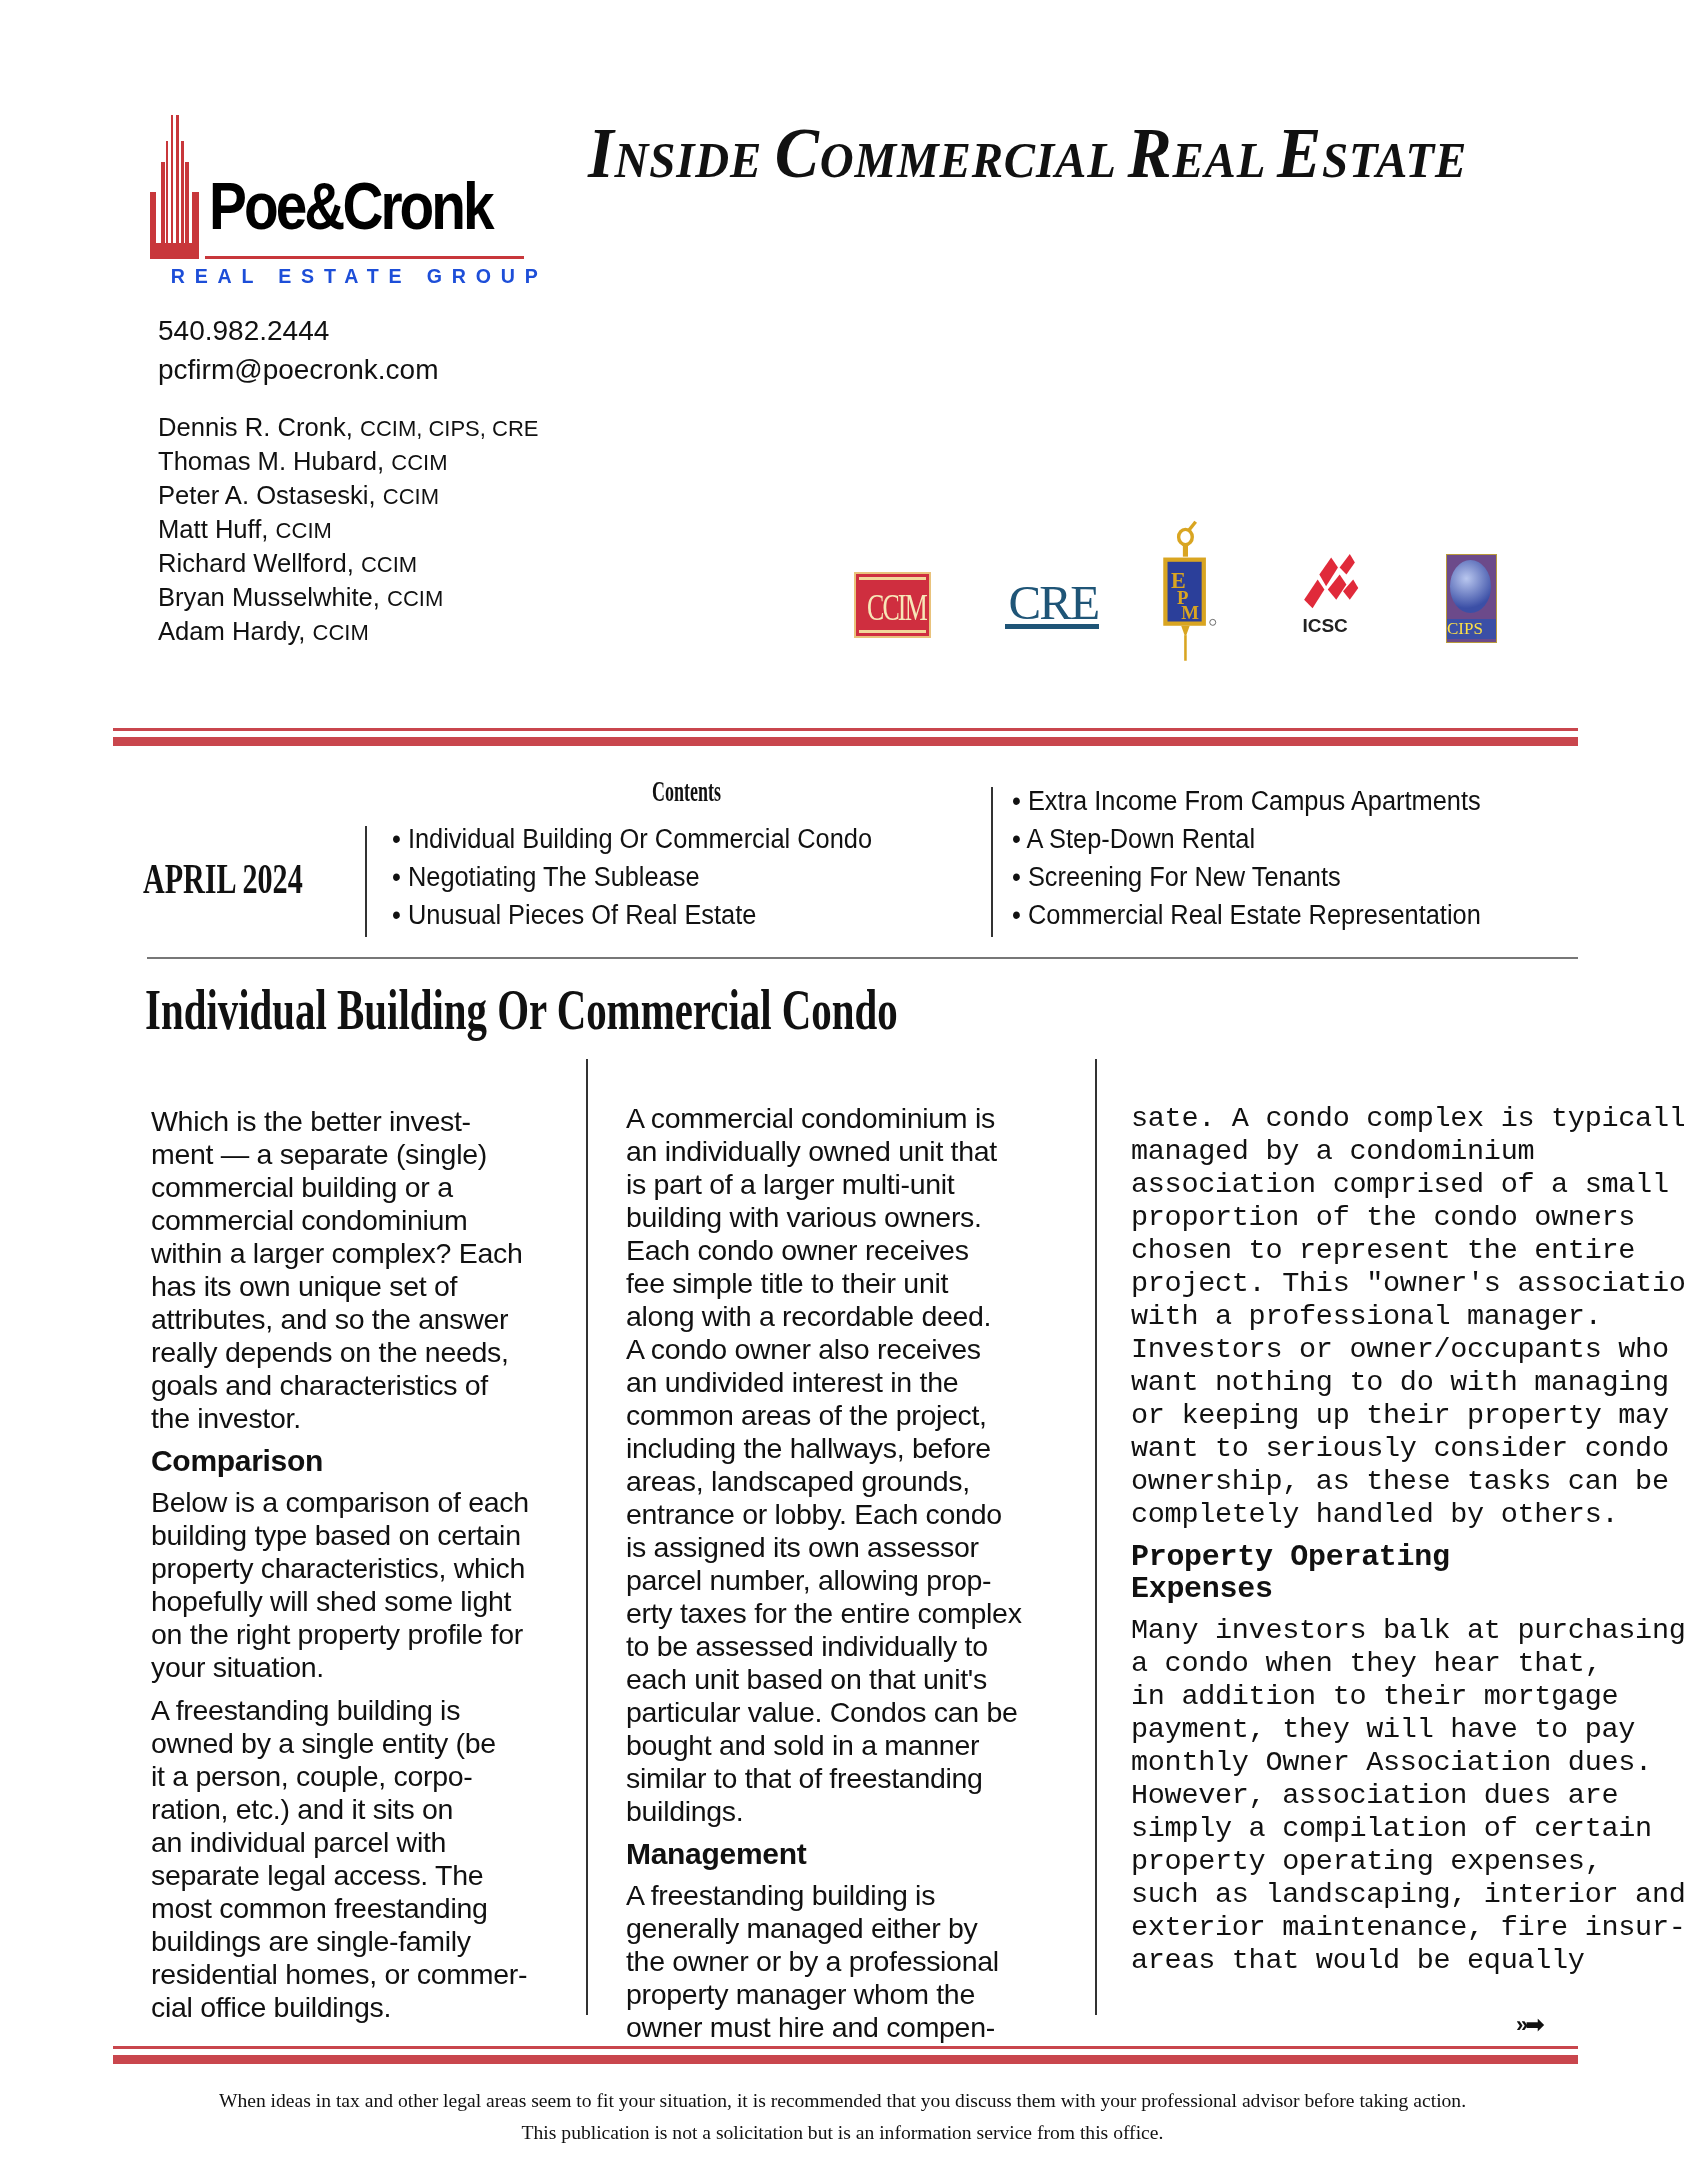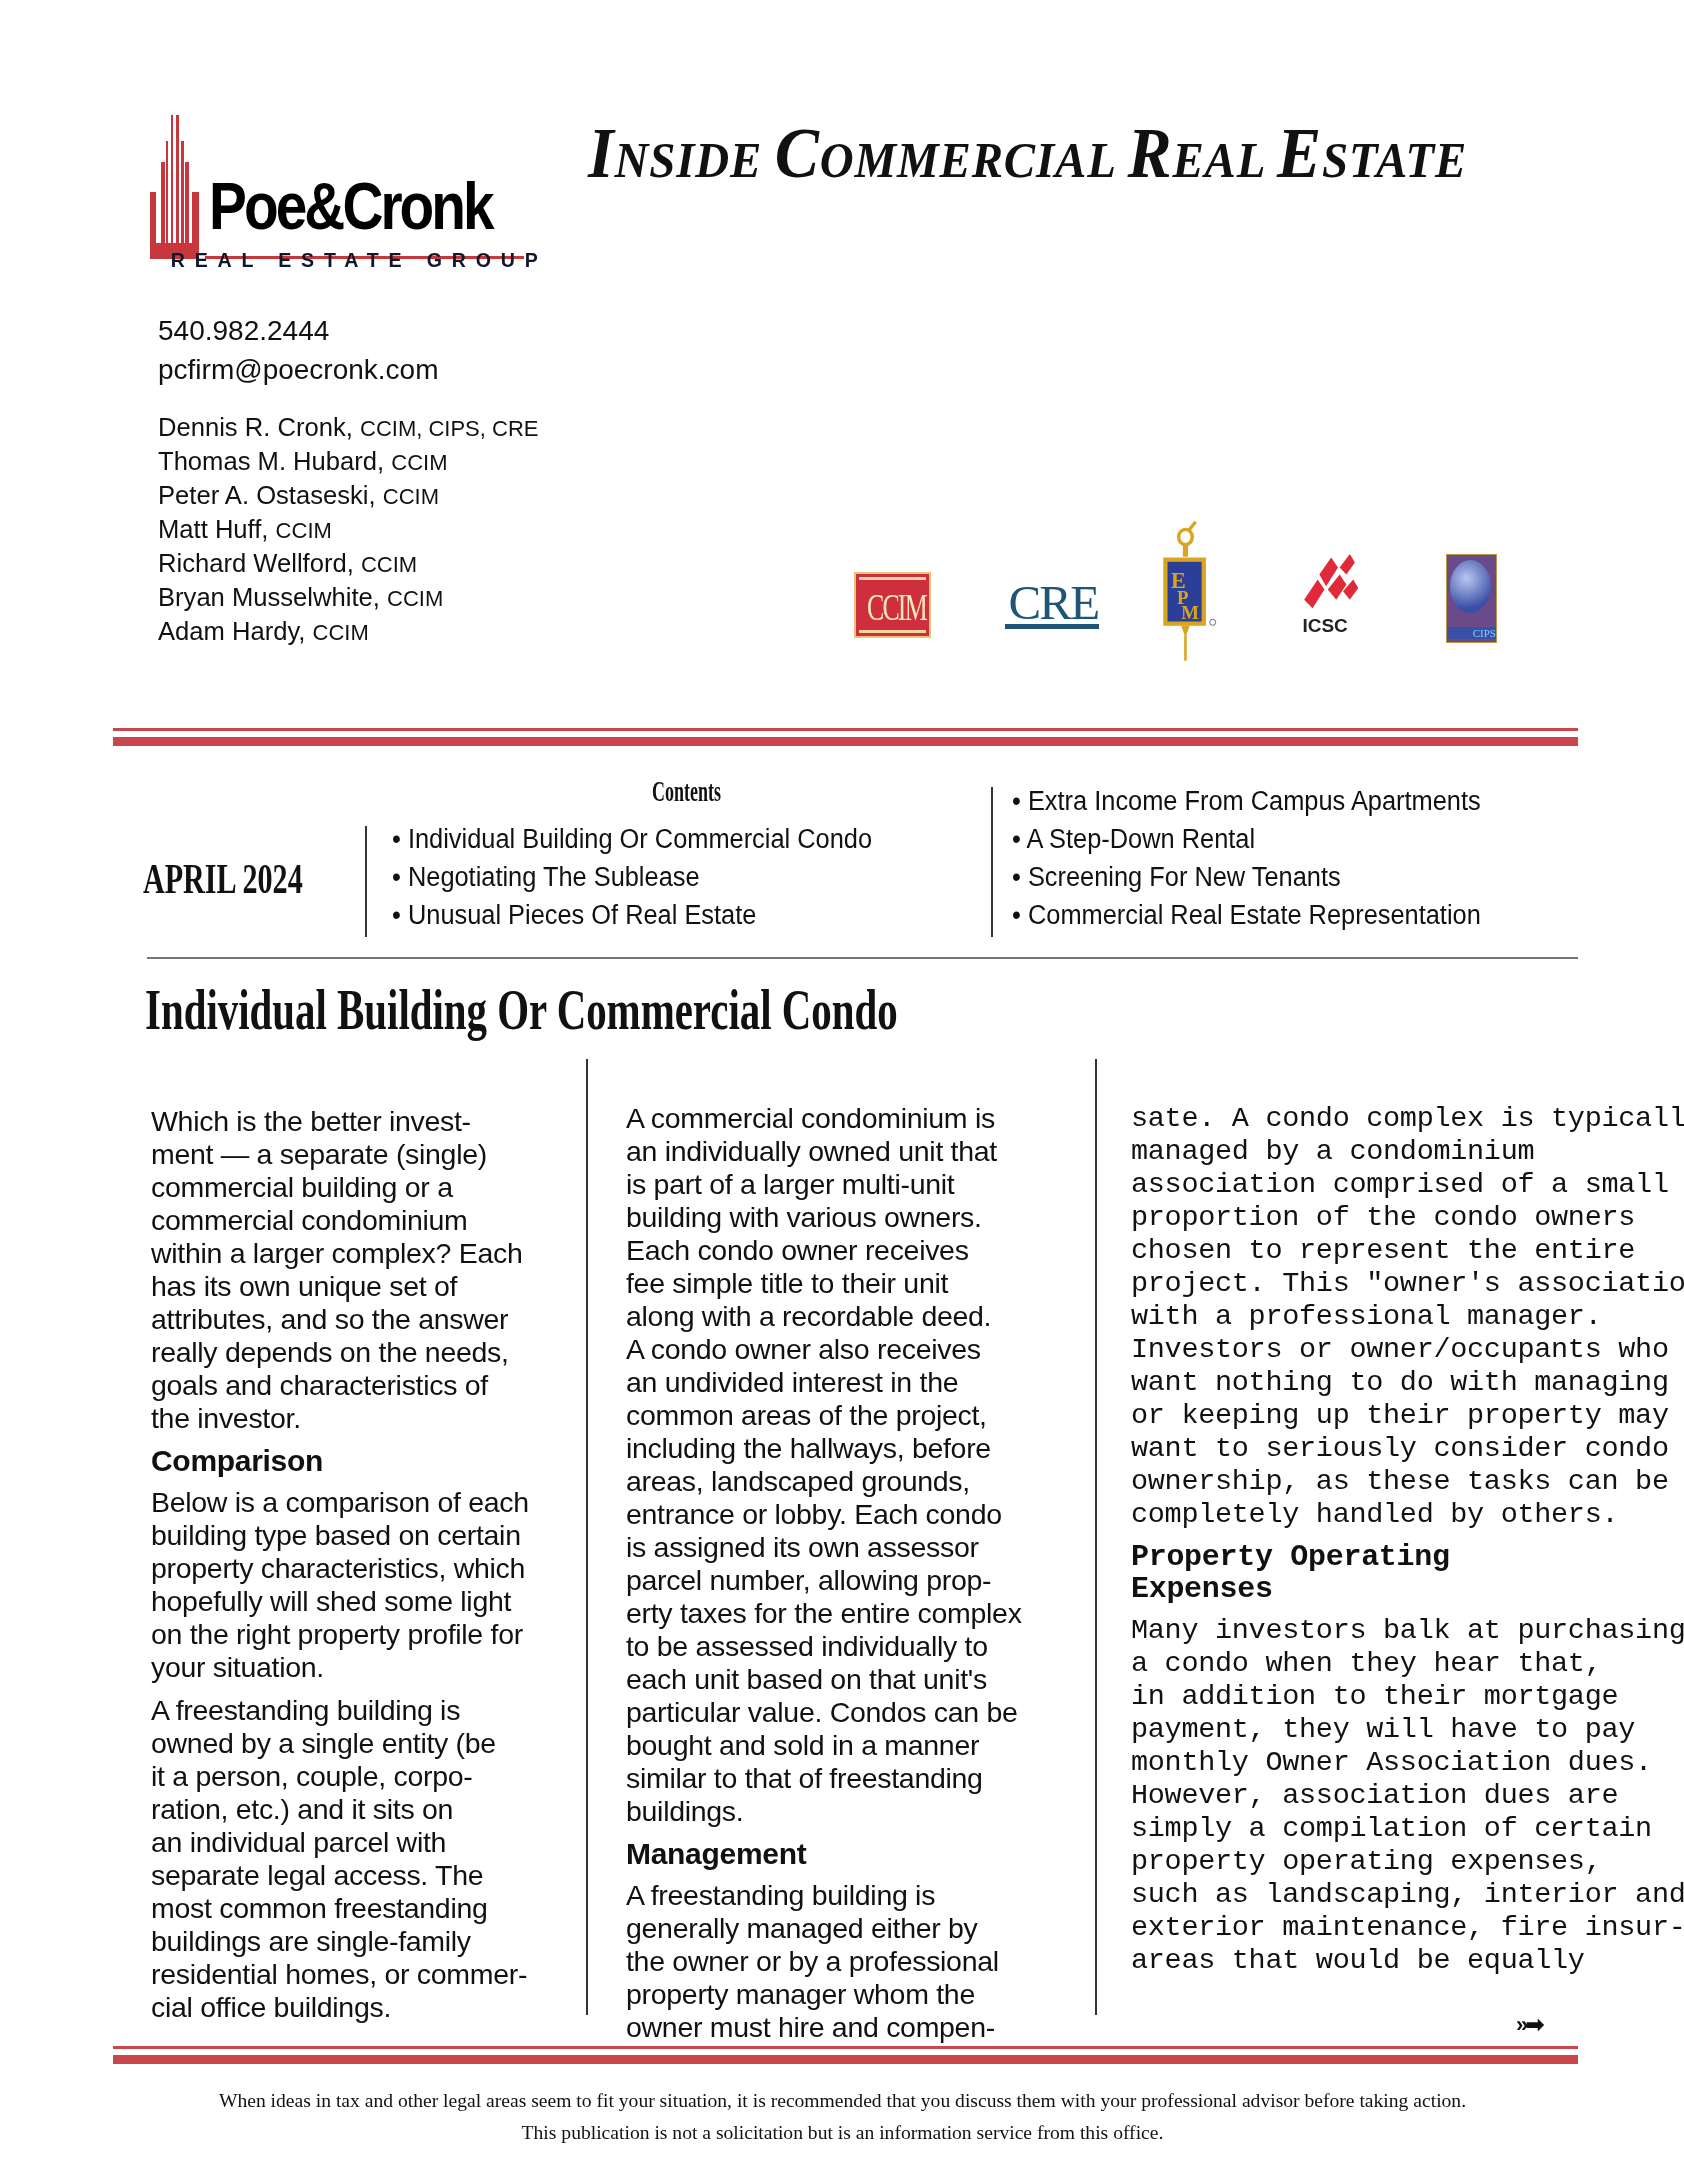--- a/index.html
+++ b/index.html
@@ -4,21 +4,21 @@
 <style>
   html, body { margin:0; padding:0; background:#ffffff; }
   body { width:1685px; height:2181px; position:relative; overflow:hidden; color:#111; font-family:"Liberation Sans", sans-serif; }
   .abs { position:absolute; }
 
   
   #logo { left:158px; top:115px; width:366px; height:170px; }
   .tower-bar { position:absolute; background:#c8373b; }
   .logo-word { position:absolute; left:51px; top:53px; font-family:"Liberation Sans", sans-serif; font-weight:bold; font-size:66px; letter-spacing:-3.4px; transform:scaleX(0.86); transform-origin:left top; color:#000; white-space:nowrap; }
   .logo-rule { position:absolute; left:47px; top:141px; width:319px; height:3.4px; background:#c8373b; }
-  .logo-sub { position:absolute; left:12.8px; top:134px; font-size:19.6px; font-weight:bold; letter-spacing:9.8px; color:#0f172a; white-space:nowrap; }
+  .logo-sub { position:absolute; left:12.8px; top:150px; font-size:19.6px; font-weight:bold; letter-spacing:9.8px; color:#1d4ed8; white-space:nowrap; }
 
   
   #masthead { left:588px; top:112px; font-family:"Liberation Serif", serif; font-style:italic; font-weight:bold; font-size:51px; white-space:nowrap; letter-spacing:0.9px; transform:scaleX(0.92); transform-origin:left top; }
   #masthead .cap { font-size:72px; }
 
   
   #contact { left:158px; top:311px; font-size:28px; line-height:39px; }
   #staff { left:158px; top:411px; font-size:25.6px; line-height:33px; }
   #staff .cred { font-size:22px; }
 
@@ -28,21 +28,21 @@
   #aff-ccim .stripe { position:absolute; left:3.4px; right:3.4px; height:2.6px; background:#f2d79a; }
   #aff-ccim span { position:absolute; left:0; right:0; top:12px; text-align:center; font-family:"Liberation Serif", serif; color:#f7e7b8; font-size:37px; letter-spacing:-2.6px; transform:scaleX(0.7); }
   #aff-cre { left:1005px; top:574px; width:94px; height:55px; }
   #aff-cre span { position:absolute; left:3.4px; top:0; font-family:"Liberation Serif", serif; font-size:49px; color:#1f5577; letter-spacing:-1.7px; }
   #aff-cre .bar { position:absolute; left:0; right:0; bottom:0; height:5.1px; background:#1f5577; }
   #aff-irem { left:1158px; top:520px; width:60px; height:145px; }
   #aff-icsc { left:1299px; top:549px; width:61px; height:94px; }
   #aff-icsc .lbl { position:absolute; left:3.4px; top:66px; font-weight:bold; font-size:19px; color:#222; }
   #aff-cips { left:1446px; top:554px; width:51px; height:89px; background:#6c4a8a; border:1.7px solid #b99a3c; box-sizing:border-box; overflow:hidden; }
   #aff-cips .globe { position:absolute; left:3.4px; top:5.1px; width:41px; height:53px; border-radius:50%; background:radial-gradient(circle at 40% 35%, #b9c7ef, #3b4fa6 70%); }
-  #aff-cips .lbl { position:absolute; left:0; right:0; bottom:3.4px; text-align:right; font-family:"Liberation Serif", serif; font-size:11px; color:#7dd3fc; background:#3b4fa6; }
+  #aff-cips .lbl { position:absolute; left:0; right:0; bottom:3.4px; text-align:left; font-family:"Liberation Serif", serif; font-size:17px; color:#fde047; background:#3b4fa6; }
 
   
   .rule-thin { position:absolute; left:113px; width:1465px; height:3.4px; background:#c9464d; }
   .rule-thick { position:absolute; left:113px; width:1465px; height:9.4px; background:#c9464d; }
 
   
   #contents-title { left:652px; top:775px; font-family:"Liberation Serif", serif; font-weight:bold; font-size:29px; transform:scaleX(0.62); transform-origin:left top; white-space:nowrap; }
   #issue-date { left:143px; top:854px; font-family:"Liberation Serif", serif; font-weight:bold; font-size:43px; transform:scaleX(0.7); transform-origin:left top; white-space:nowrap; }
   .vdiv { position:absolute; width:1.7px; background:#333; }
   .toc { position:absolute; font-size:27px; line-height:38px; white-space:nowrap; transform:scaleX(0.94); transform-origin:left top; }

